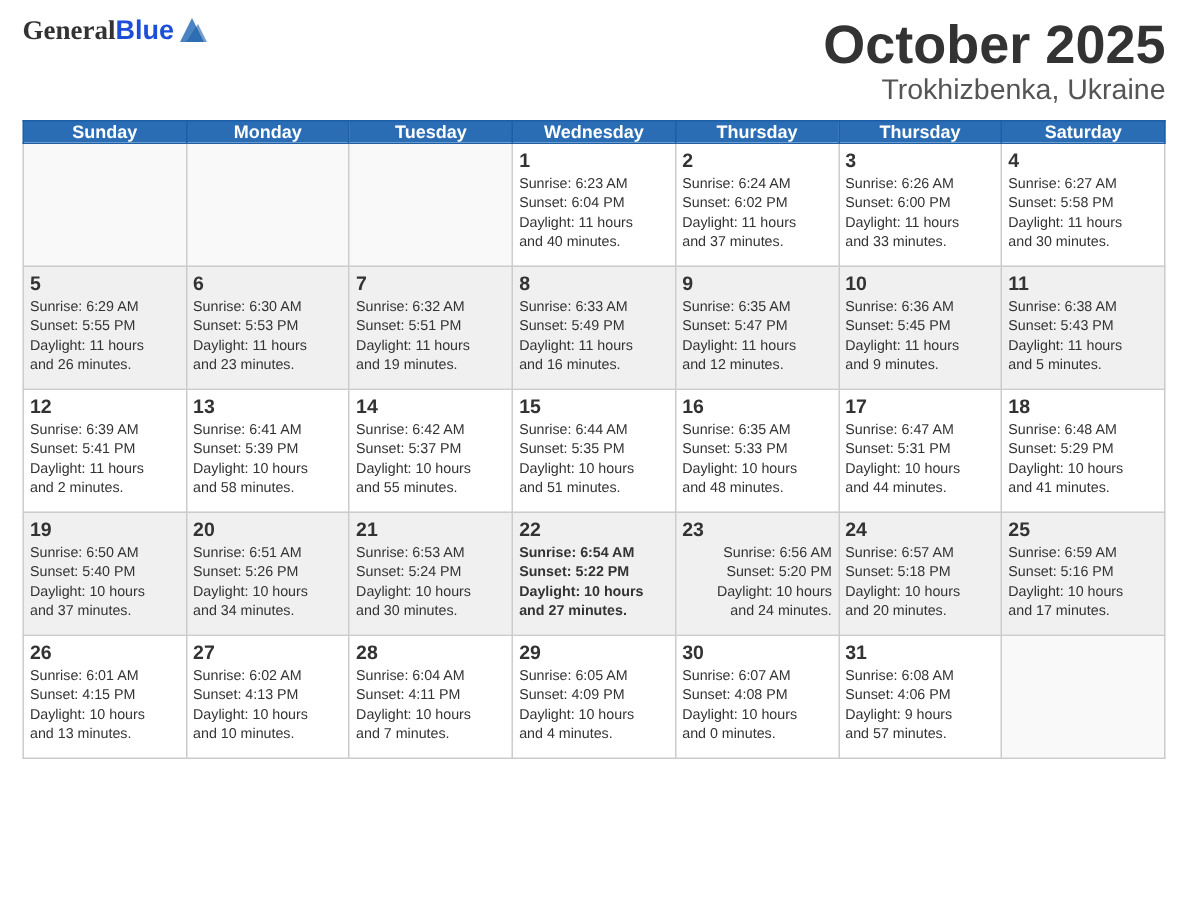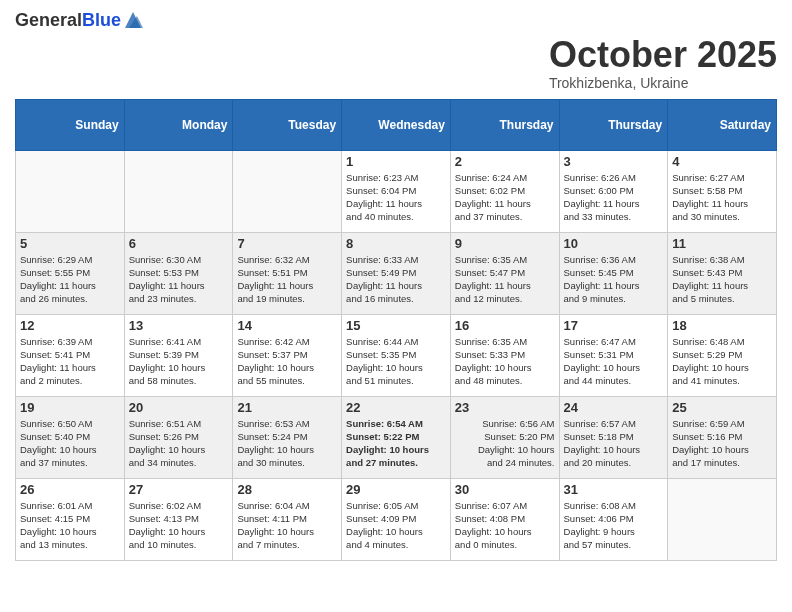--- a/index.html
+++ b/index.html
@@ -22,50 +22,50 @@
     }
     .logo {
       display: flex;
       align-items: center;
     }
     .logo-text {
       font-size: 18px;
       font-weight: bold;
       line-height: 1.1;
     }
-    .logo-general { color: #333; }
+    .logo-general { color: #333; font-family: Liberation Serif, serif; }
     .logo-blue { color: #1d4ed8; }
     .logo-icon {
       width: 20px;
       height: 22px;
       margin-left: 2px;
     }
     .title-block {
-      margin-top: 25px;
+      text-align: right;
     }
     .month-title {
       font-size: 36px;
       font-weight: bold;
       color: #333;
       line-height: 1.1;
     }
     .subtitle {
-      font-size: 14px;
+      font-size: 19px;
       color: #555;
     }
     .calendar {
       width: 100%;
       border-collapse: collapse;
       table-layout: fixed;
     }
     .calendar th {
       background: #2a6db5;
       color: #fff;
-      text-align: right;
-      padding: 18px 5px;
+      text-align: center;
+      padding: 0 5px;
       font-size: 12px;
       font-weight: bold;
       border: 1px solid #1a5fa8;
     }
     .calendar td {
       border: 1px solid #ccc;
       vertical-align: top;
       padding: 3px 4px;
       height: 82px;
       background: #fff;

